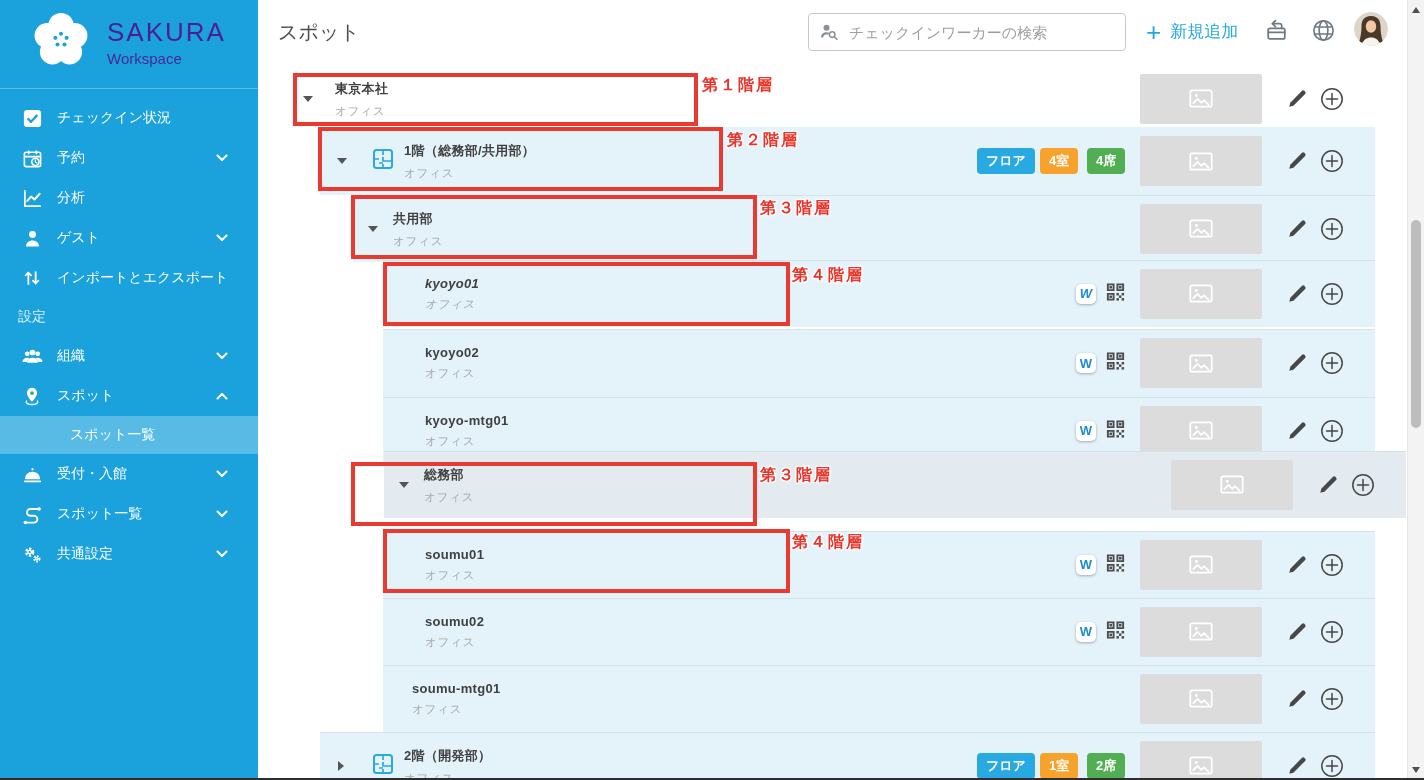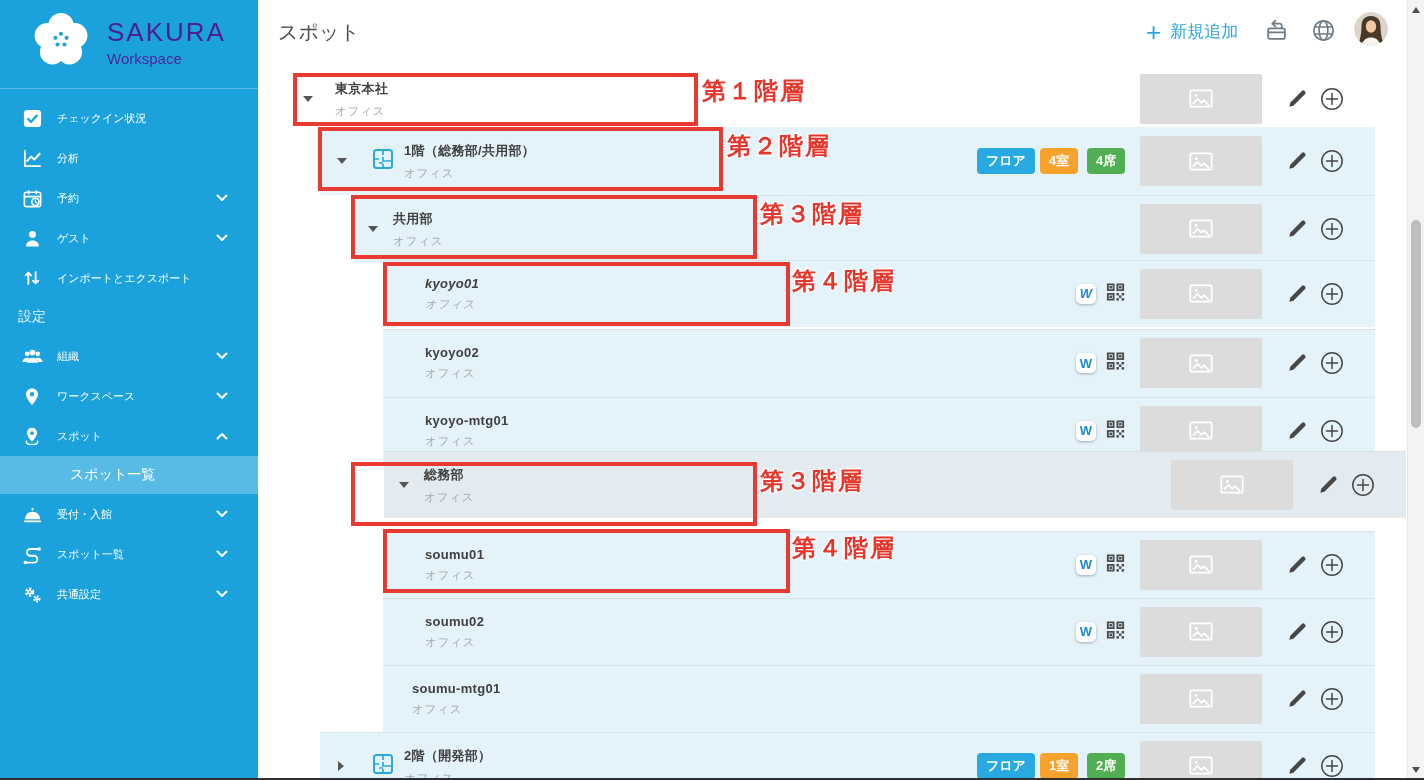--- a/index.html
+++ b/index.html
@@ -9,21 +9,21 @@
     font-family:"Liberation Sans", sans-serif; background:#fff;
   }
   
   .sidebar { position:absolute; left:0; top:0; width:258px; height:780px; background:#1ba2dc; z-index:5; }
   .logo-flower { position:absolute; left:30px; top:9px; width:62px; height:62px; }
   .logo-text { position:absolute; left:107px; top:17px; color:#4c1d95; }
   .logo-title { font-size:26px; letter-spacing:2px; font-weight:500; }
   .logo-sub { font-size:15px; font-weight:400; margin-top:2px; opacity:.95; }
   .sidebar-divider { position:absolute; top:88px; left:0; width:258px; height:1px; background:rgba(255,255,255,.28); }
   .nav { position:absolute; top:98px; left:0; width:258px; }
-  .nav-item { height:40px; display:flex; align-items:center; padding:0 30px 0 20px; color:#fff; font-size:11px; cursor:pointer; }
+  .nav-item { height:40px; display:flex; align-items:center; padding:0 30px 0 20px; color:#fff; font-size:14px; cursor:pointer; }
   .nav-item .mi { width:24px; height:24px; flex:0 0 24px; margin-right:13px; display:flex; align-items:center; justify-content:center; }
   .nav-label { white-space:nowrap; }
   .chev { margin-left:auto; display:flex; }
   .section-label { height:38px; display:flex; align-items:center; padding-left:18px; color:rgba(255,255,255,.85); font-size:14px; }
   .sub-item { height:38px; background:#58bbe5; color:#fff; font-size:14px; display:flex; align-items:center; padding-left:70px; cursor:pointer; }
   
   .main { position:absolute; left:258px; top:0; width:1166px; height:780px; background:#fff; }
   .page-title { position:absolute; left:20px; top:19px; font-size:20px; color:#4d4d4d; }
   .search-box { position:absolute; left:550px; top:13px; width:318px; height:38px; border:1px solid #c8c8c8; border-radius:4px; display:flex; align-items:center; padding:0 10px; background:#fff; }
   .search-box input { border:none; outline:none; flex:1; font-size:15px; color:#555; margin-left:8px; font-family:"Liberation Sans",sans-serif; }
@@ -52,21 +52,21 @@
   .badge.floor { background:#29a9e1; }
   .badge.room { background:#f6a22d; }
   .badge.seat { background:#52ae52; }
   .w-badge { position:absolute; top:50%; transform:translateY(-50%); left:818px; width:20px; height:20px; background:#fff; border-radius:5px; box-shadow:0 1px 3px rgba(0,0,0,.3); display:flex; align-items:center; justify-content:center; font-size:13px; font-weight:800; color:#1f8ccc; cursor:pointer; }
   .qr { position:absolute; top:50%; transform:translateY(-50%); left:847px; cursor:pointer; }
   .img-btn { position:absolute; top:50%; transform:translateY(-50%); left:882px; width:122px; height:50px; background:#dcdcdc; border-radius:2px; display:flex; align-items:center; justify-content:center; cursor:pointer; }
   .edit-btn { position:absolute; top:50%; transform:translateY(-50%); left:1028px; width:22px; height:22px; cursor:pointer; }
   .plus-btn { position:absolute; top:50%; transform:translateY(-50%); left:1062px; width:24px; height:24px; cursor:pointer; }
   
   .ann-box { position:absolute; border:4px solid #e83a30; z-index:50; pointer-events:none; }
-  .ann-label { position:absolute; z-index:51; font-size:24px; font-weight:800; color:#e8352b; letter-spacing:2px; white-space:nowrap;
+  .ann-label { position:absolute; z-index:51; font-size:16px; font-weight:800; color:#e8352b; letter-spacing:2px; white-space:nowrap;
     text-shadow:-1px -1px 0 #fff,1px -1px 0 #fff,-1px 1px 0 #fff,1px 1px 0 #fff,0 0 4px #fff; pointer-events:none; }
   .bottom-edge { position:absolute; left:0; bottom:0; width:1424px; height:2px; background:#2e2e2e; z-index:60; }
 </style>
 </head>
 <body>
 
 <aside class="sidebar">
   <svg class="logo-flower" viewBox="0 0 64 64">
     <g fill="#fff">
       <circle cx="32" cy="17" r="13"></circle>
@@ -95,42 +95,42 @@
       <span class="mi">
         <svg width="21" height="21" viewBox="0 0 22 22">
             <rect x="2" y="2" width="18" height="18" rx="3.5" fill="#fff"></rect>
             <path d="M6.5 11.5l3 3 6-6.5" stroke="#1ba2dc" stroke-width="2.4" fill="none" stroke-linecap="round" stroke-linejoin="round"></path>
           </svg>
       </span>
       <span class="nav-label">チェックイン状況</span>
     </div>
     <div class="nav-item">
       <span class="mi">
-        <svg width="21" height="21" viewBox="0 0 22 22" fill="none" stroke="#fff" stroke-width="1.8" stroke-linecap="round" stroke-linejoin="round">
-            <path d="M3 3v16h16"></path>
-            <path d="M5.5 13.5l4-4.5 3.5 3 5.5-6" stroke-width="2.1"></path>
-          </svg>
-      </span>
-      <span class="nav-label">分析</span>
-    </div>
-    <div class="nav-item">
-      <span class="mi">
         <svg width="21" height="21" viewBox="0 0 22 22" fill="none" stroke="#fff" stroke-width="1.7">
             <rect x="2.5" y="4.5" width="17" height="15" rx="2"></rect>
             <path d="M2.5 9h17M7 2.5v4M15 2.5v4"></path>
             <circle cx="14" cy="14.5" r="3.8" fill="#1ba2dc"></circle>
             <path d="M14 12.6v2l1.5 1" stroke-width="1.4" stroke-linecap="round"></path>
           </svg>
       </span>
       <span class="nav-label">予約</span>
       <span class="chev">
         <svg width="12" height="8" viewBox="0 0 12 8" fill="none" stroke="#fff" stroke-width="2" stroke-linecap="round" stroke-linejoin="round">
             <path d="M1.5 1.5L6 6l4.5-4.5"></path>
           </svg>
       </span>
+    </div>
+    <div class="nav-item">
+      <span class="mi">
+        <svg width="21" height="21" viewBox="0 0 22 22" fill="none" stroke="#fff" stroke-width="1.8" stroke-linecap="round" stroke-linejoin="round">
+            <path d="M3 3v16h16"></path>
+            <path d="M5.5 13.5l4-4.5 3.5 3 5.5-6" stroke-width="2.1"></path>
+          </svg>
+      </span>
+      <span class="nav-label">分析</span>
     </div>
     <div class="nav-item">
       <span class="mi">
         <svg width="21" height="21" viewBox="0 0 22 22" fill="#fff">
             <circle cx="11" cy="6.8" r="3.6"></circle>
             <path d="M4.2 19.5c0-4.2 3-6.4 6.8-6.4s6.8 2.2 6.8 6.4z"></path>
           </svg>
       </span>
       <span class="nav-label">ゲスト</span>
       <span class="chev">
@@ -164,34 +164,20 @@
       <span class="nav-label">組織</span>
       <span class="chev">
         <svg width="12" height="8" viewBox="0 0 12 8" fill="none" stroke="#fff" stroke-width="2" stroke-linecap="round" stroke-linejoin="round">
             <path d="M1.5 1.5L6 6l4.5-4.5"></path>
           </svg>
       </span>
     </div>
     <div class="nav-item">
       <span class="mi">
         <svg width="20" height="21" viewBox="0 0 22 22">
-            <path d="M11 1.8a6.6 6.6 0 0 0-6.6 6.6C4.4 13 11 20.2 11 20.2s6.6-7.2 6.6-11.8A6.6 6.6 0 0 0 11 1.8z" fill="#fff"></path>
-            <circle cx="11" cy="8.4" r="2.4" fill="#1ba2dc"></circle>
-          </svg>
-      </span>
-      <span class="nav-label">ワークスペース</span>
-      <span class="chev">
-        <svg width="12" height="8" viewBox="0 0 12 8" fill="none" stroke="#fff" stroke-width="2" stroke-linecap="round" stroke-linejoin="round">
-            <path d="M1.5 1.5L6 6l4.5-4.5"></path>
-          </svg>
-      </span>
-    </div>
-    <div class="nav-item">
-      <span class="mi">
-        <svg width="20" height="21" viewBox="0 0 22 22">
             <path d="M11 1.5a5.6 5.6 0 0 0-5.6 5.6C5.4 11 11 16.8 11 16.8s5.6-5.8 5.6-9.7A5.6 5.6 0 0 0 11 1.5z" fill="#fff"></path>
             <circle cx="11" cy="7.3" r="2" fill="#1ba2dc"></circle>
             <path d="M5 16c-1.2 2.4 1.6 3.9 6 3.9s7.2-1.5 6-3.9" stroke="#fff" stroke-width="1.6" fill="none" stroke-linecap="round"></path>
           </svg>
       </span>
       <span class="nav-label">スポット</span>
       <span class="chev">
         <svg width="12" height="8" viewBox="0 0 12 8" fill="none" stroke="#fff" stroke-width="2" stroke-linecap="round" stroke-linejoin="round">
             <path d="M1.5 6.5L6 2l4.5 4.5"></path>
           </svg>
@@ -243,20 +229,29 @@
             <path d="M1.5 1.5L6 6l4.5-4.5"></path>
           </svg>
       </span>
     </div>
   </nav>
 </aside>
 
 <div class="main">
   <div class="page-title">スポット</div>
 
+  <div class="search-box">
+    <svg width="20" height="20" viewBox="0 0 20 20">
+        <circle cx="7.5" cy="5.8" r="3" fill="#8a9097"></circle>
+        <path d="M2 15.5c0-3.4 2.6-5.2 5.5-5.2 1.1 0 2.1.3 3 .8l-1.7 1.7c-.4-.1-.8-.2-1.3-.2-1.9 0-3.3 1-3.3 2.9z" fill="#8a9097"></path>
+        <circle cx="13.2" cy="12.6" r="2.8" fill="none" stroke="#8a9097" stroke-width="1.5"></circle>
+        <path d="M15.3 14.7l2.6 2.6" stroke="#8a9097" stroke-width="1.6" stroke-linecap="round"></path>
+      </svg>
+    <input type="text" placeholder="チェックインワーカーの検索" style="">
+  </div>
 
   <div class="add-btn">
     <span class="add-plus">+</span>
     <span>新規追加</span>
   </div>
 
   <span class="hicon" style="left:1005px;">
     <svg width="27" height="27" viewBox="0 0 26 26" fill="none" stroke="#6f7a82" stroke-width="1.7" stroke-linecap="round" stroke-linejoin="round">
         <rect x="5" y="11" width="16" height="10" rx="1.6"></rect>
         <path d="M5 14.8h16"></path>

